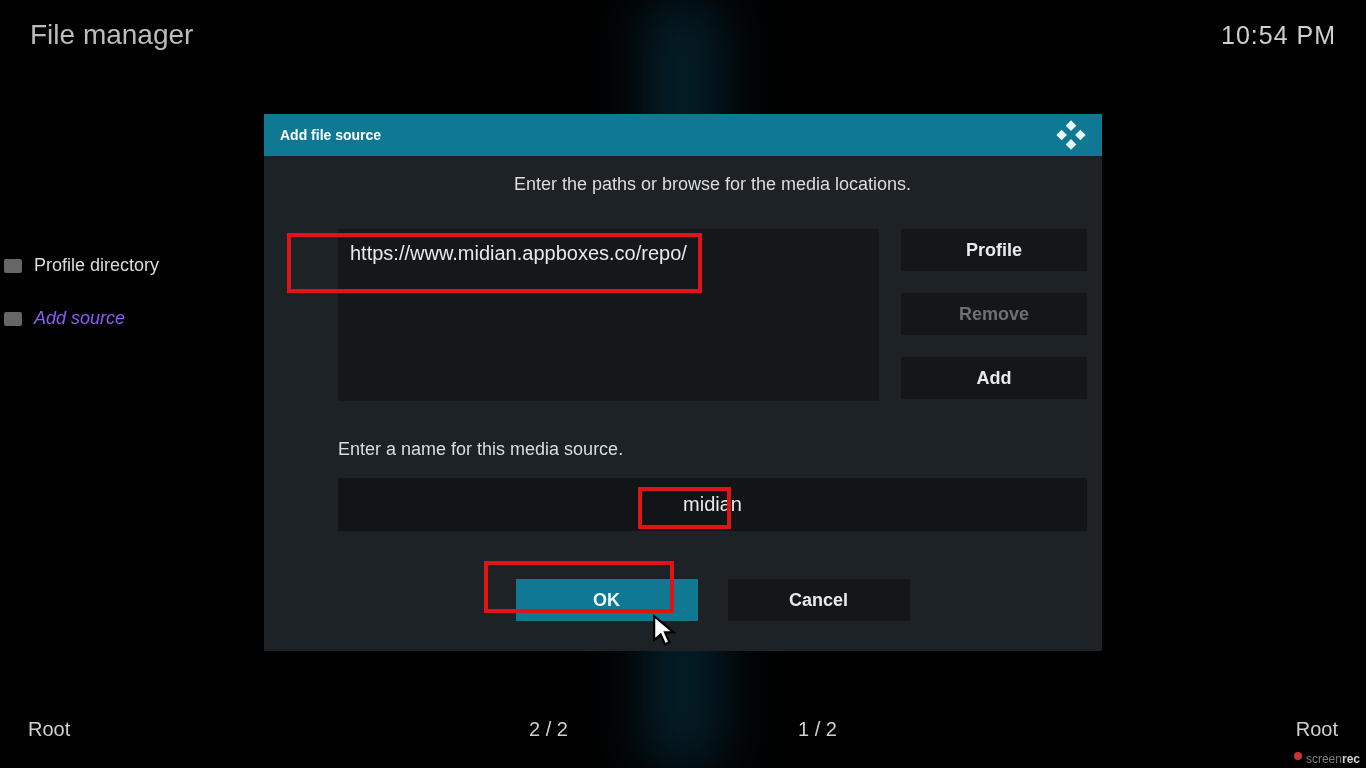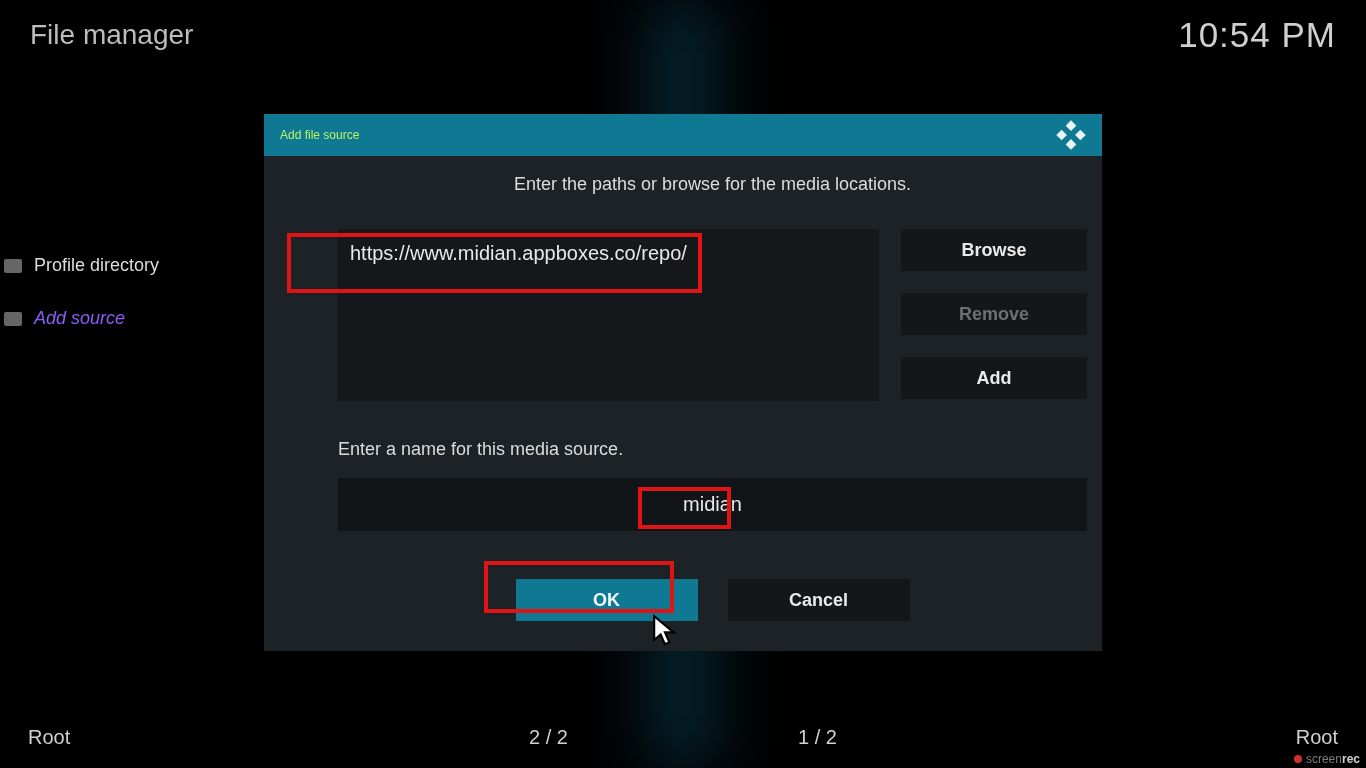--- a/index.html
+++ b/index.html
@@ -26,21 +26,21 @@
     justify-content: space-between;
     align-items: center;
     padding: 16px 30px;
   }
   .header-title {
     font-size: 28px;
     font-weight: 300;
     color: #bcbcbc;
   }
   .header-time {
-    font-size: 35px;
+    font-size: 25px;
     font-weight: 300;
     color: #cfcfcf;
     letter-spacing: 1px;
   }
   .sidebar {
     position: absolute;
     left: 0;
     top: 224px;
     width: 240px;
     padding-left: 4px;
@@ -69,23 +69,23 @@
   }
   .dialog-titlebar {
     background: #0f7993;
     height: 42px;
     display: flex;
     align-items: center;
     justify-content: space-between;
     padding: 0 16px;
   }
   .dialog-title {
-    font-size: 12px;
-    font-weight: normal;
-    color: #bef264;
+    font-size: 14px;
+    font-weight: bold;
+    color: #ffffff;
   }
   .kodi-logo svg { width: 30px; height: 30px; display:block; }
   .dialog-body { padding: 18px 15px 30px 26px; margin-left: 48px; }
   .instruction {
     text-align: center;
     font-size: 18px;
     color: #dcdcdc;
     margin-bottom: 34px;
     font-weight: 300;
   }
@@ -159,38 +159,37 @@
   .hl-name { left: 638px; top: 487px; width: 93px; height: 42px; }
   .hl-ok { left: 484px; top: 561px; width: 190px; height: 52px; }
   .cursor {
     position: absolute;
     left: 652px; top: 614px;
     width: 26px; height: 36px;
     pointer-events: none;
   }
   .footer {
     position: absolute;
-    bottom: 8px; left: 0; right: 0;
+    bottom: 16px; left: 0; right: 0;
     height: 46px;
     display: flex;
     align-items: center;
     justify-content: space-between;
     padding: 0 28px;
     font-size: 20px;
     color: #d0d0d0;
     font-weight: 300;
   }
   .footer .center { display: flex; gap: 230px; position:absolute; left:50%; transform:translateX(-50%);}
   .watermark {
     position: absolute;
     right: 6px; bottom: 2px;
     font-size: 12px;
     color: #7e7e7e;
     display: flex;
-    align-items: center;
     gap: 4px;
   }
   .watermark .dot { width: 8px; height: 8px; border-radius: 50%; background: #d03030; }
 </style>
 </head>
 <body>
 
 <div class="bg-glow"></div>
 
 <div class="header">
@@ -223,21 +222,21 @@
         </svg>
     </div>
   </div>
   <div class="dialog-body">
     <div class="instruction">Enter the paths or browse for the media locations.</div>
     <div class="row1">
       <div class="path-box">
         <div class="path-entry">https://www.midian.appboxes.co/repo/</div>
       </div>
       <div class="side-buttons">
-        <div class="side-btn">Browse</div>
+        <div class="side-btn">Profile</div>
         <div class="side-btn disabled">Remove</div>
         <div class="side-btn">Add</div>
       </div>
     </div>
     <div class="instruction2">Enter a name for this media source.</div>
     <div class="name-input">midian</div>
     <div class="action-row">
       <div class="action-btn action-ok">OK</div>
       <div class="action-btn action-cancel">Cancel</div>
     </div>

